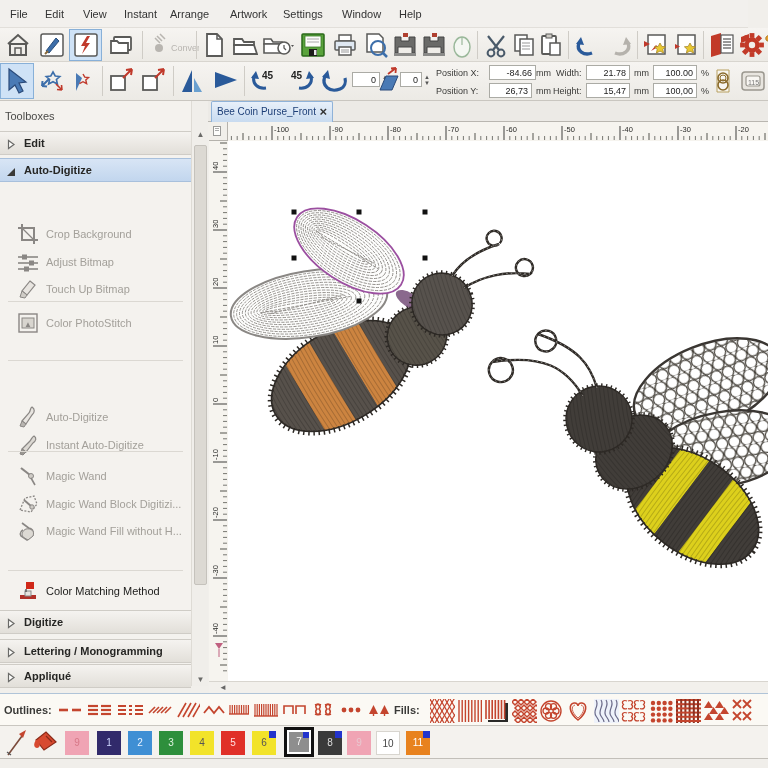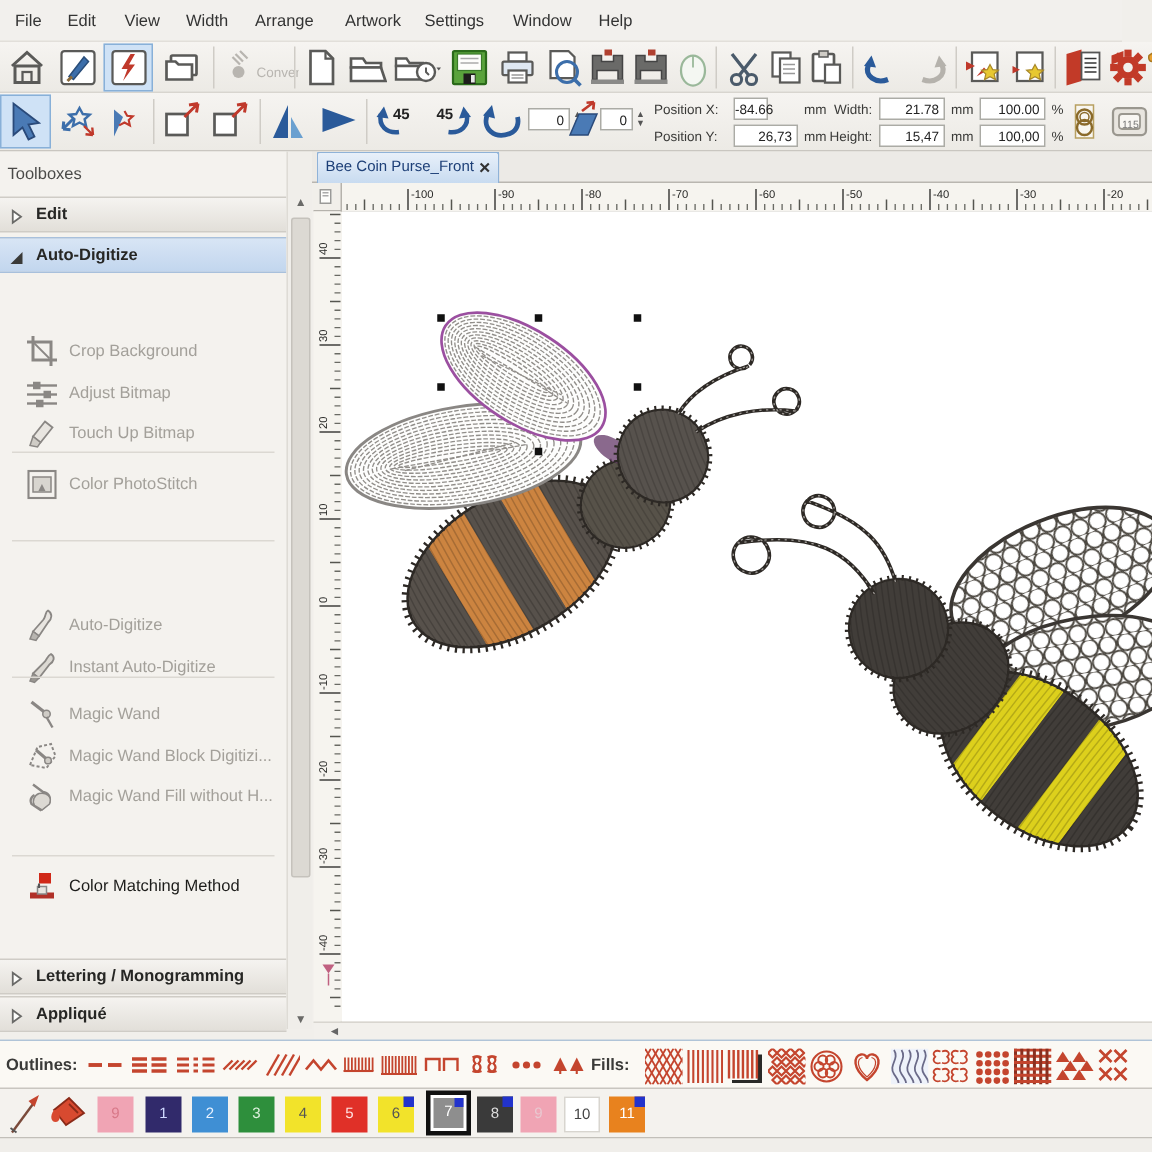--- a/index.html
+++ b/index.html
@@ -40,21 +40,21 @@
   .field { position:absolute; height:15px; background:#fff; border:1px solid #ababa5; font-size:9px; color:#222; text-align:right; padding:2px 3px 0 0; }
   .flabel { position:absolute; font-size:9px; color:#3a3a38; }
 </style>
 </head>
 <body>
 
 <div class="abs menubar">
   <span style="left:10px">File</span>
     <span style="left:45px">Edit</span>
     <span style="left:83px">View</span>
-  <span style="left:124px">Width</span>
+  <span style="left:124px">Instant</span>
     <span style="left:170px">Arrange</span>
     <span style="left:230px">Artwork</span>
   <span style="left:283px">Settings</span>
     <span style="left:342px">Window</span>
     <span style="left:399px">Help</span>
 </div>
 
 <div class="abs tbA">
     <div style="position:absolute;left:69px;top:1px;width:33px;height:32px;background:#cfe2f6;border:1px solid #88b0d8"></div>
     <div style="position:absolute;left:4px;top:3px;"><svg width="28" height="28" viewBox="0 0 28 28" xmlns="http://www.w3.org/2000/svg">
@@ -247,21 +247,21 @@
     <div class="field" style="left:352px;top:10px;width:28px">0</div>
     <div style="position:absolute;left:382px;top:12px;font-size:6px;color:#555">▲<br>▼</div>
     <div style="position:absolute;left:374px;top:4px;"><svg width="30" height="30" viewBox="0 0 30 30" xmlns="http://www.w3.org/2000/svg">
         <path d="M6 24 L12 10 L24 10 L18 24 Z" fill="#4a7ab5" stroke="#2a4a7a"></path>
         <path d="M14 8 L22 2 M22 2 l-5 .5 M22 2 l-.5 5" stroke="#c0392b" stroke-width="1.8" fill="none"></path>
       </svg></div>
     <div class="field" style="left:400px;top:10px;width:22px">0</div>
     <div style="position:absolute;left:424px;top:12px;font-size:6px;color:#555">▲<br>▼</div>
     <div class="flabel" style="left:436px;top:6px">Position X:</div>
     <div class="flabel" style="left:436px;top:24px">Position Y:</div>
-    <div class="field" style="left:489px;top:3px;width:23px">-84.66</div>
+    <div class="field" style="left:489px;top:3px;width:47px">-84.66</div>
     <div class="field" style="left:489px;top:21px;width:43px">26,73</div>
     <div class="flabel" style="left:536px;top:6px">mm</div>
     <div class="flabel" style="left:536px;top:24px">mm</div>
     <div class="flabel" style="left:556px;top:6px">Width:</div>
     <div class="flabel" style="left:553px;top:24px">Height:</div>
     <div class="field" style="left:586px;top:3px;width:44px">21.78</div>
     <div class="field" style="left:586px;top:21px;width:44px">15,47</div>
     <div class="flabel" style="left:634px;top:6px">mm</div>
     <div class="flabel" style="left:634px;top:24px">mm</div>
     <div class="field" style="left:653px;top:3px;width:44px">100.00</div>
@@ -372,20 +372,26 @@
           <rect x="9" y="12" width="6" height="5" fill="#e8e5e0" stroke="#888"></rect>
           <rect x="10" y="3" width="8" height="7" fill="#d02818"></rect>
           <line x1="10" y1="10" x2="10" y2="13" stroke="#555" stroke-width="1.4"></line>
         </svg></div>
       <span class="txt on">Color Matching Method</span>
     </div>
     <div class="psep" style="top:200px"></div>
     <div class="psep" style="top:259px"></div>
     <div class="psep" style="top:350px"></div>
     <div class="psep" style="top:469px"></div>
+  <div class="phead" style="top:509px">
+      <svg class="trisvg" width="9" height="11" style="position:absolute;left:7px;top:7px">
+        <path d="M1.5 1.5 L7 5.5 L1.5 9.5 Z" fill="#fdfdfb" stroke="#6a6a68" stroke-width="1.2"></path>
+      </svg>
+      <span class="lbl">Digitize</span>
+    </div>
   <div class="phead" style="top:538px">
       <svg class="trisvg" width="9" height="11" style="position:absolute;left:7px;top:7px">
         <path d="M1.5 1.5 L7 5.5 L1.5 9.5 Z" fill="#fdfdfb" stroke="#6a6a68" stroke-width="1.2"></path>
       </svg>
       <span class="lbl">Lettering / Monogramming</span>
     </div>
   <div class="phead" style="top:563px">
       <svg class="trisvg" width="9" height="11" style="position:absolute;left:7px;top:7px">
         <path d="M1.5 1.5 L7 5.5 L1.5 9.5 Z" fill="#fdfdfb" stroke="#6a6a68" stroke-width="1.2"></path>
       </svg>

